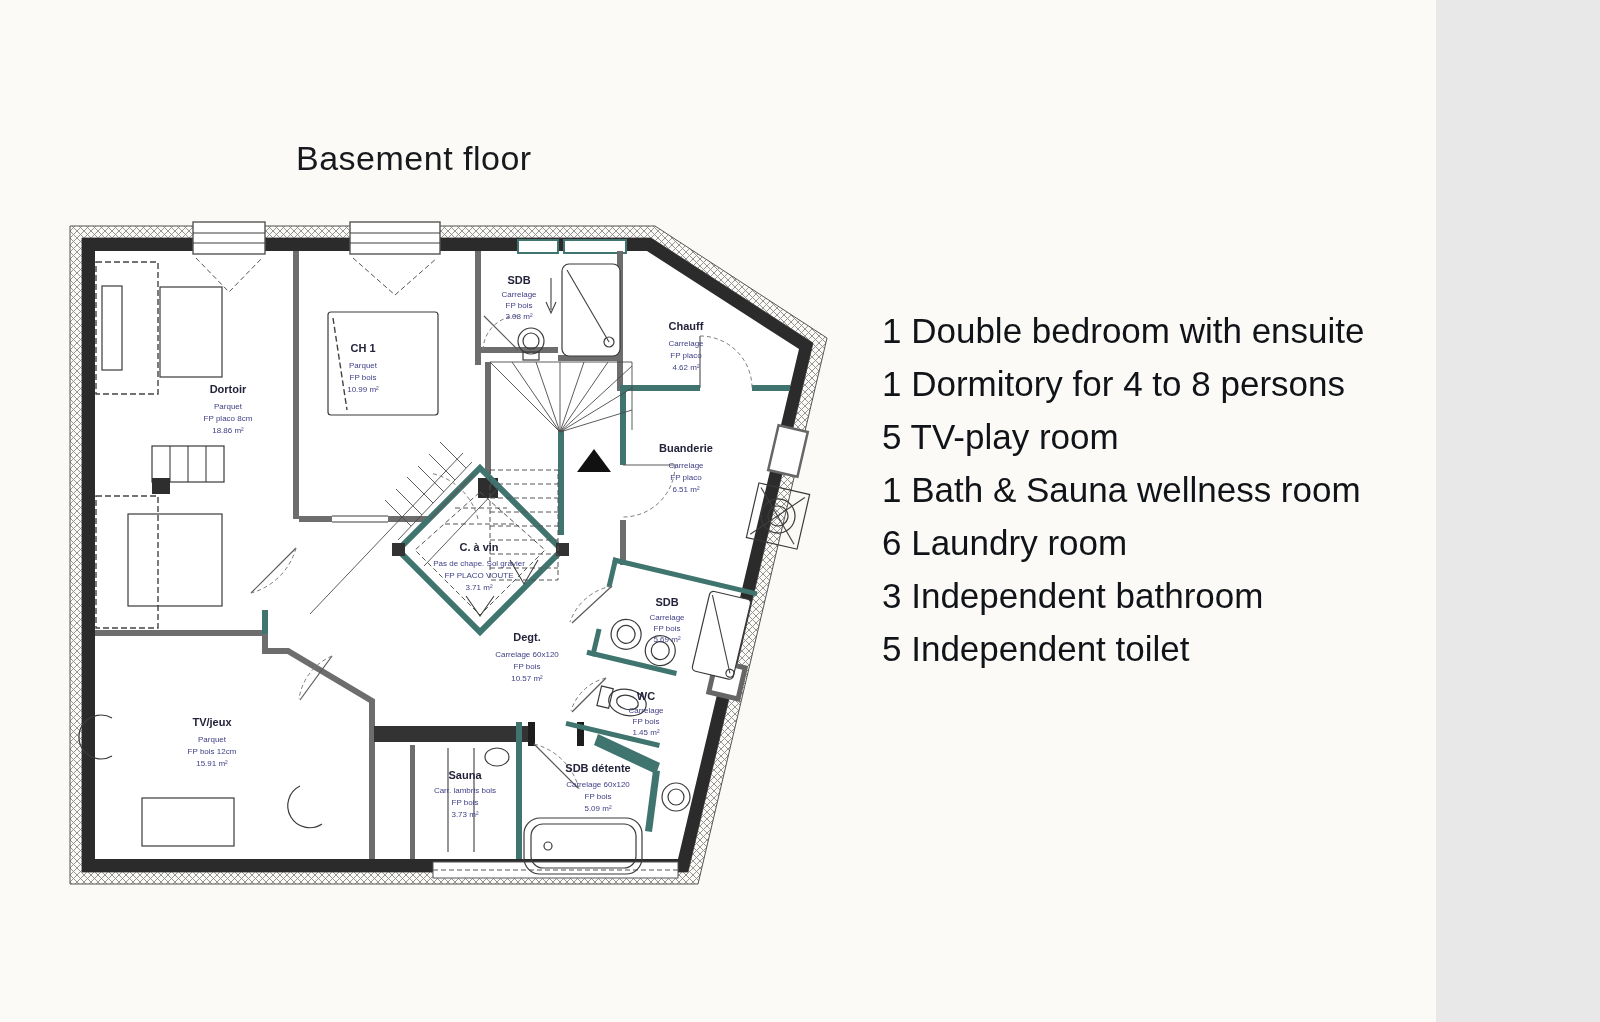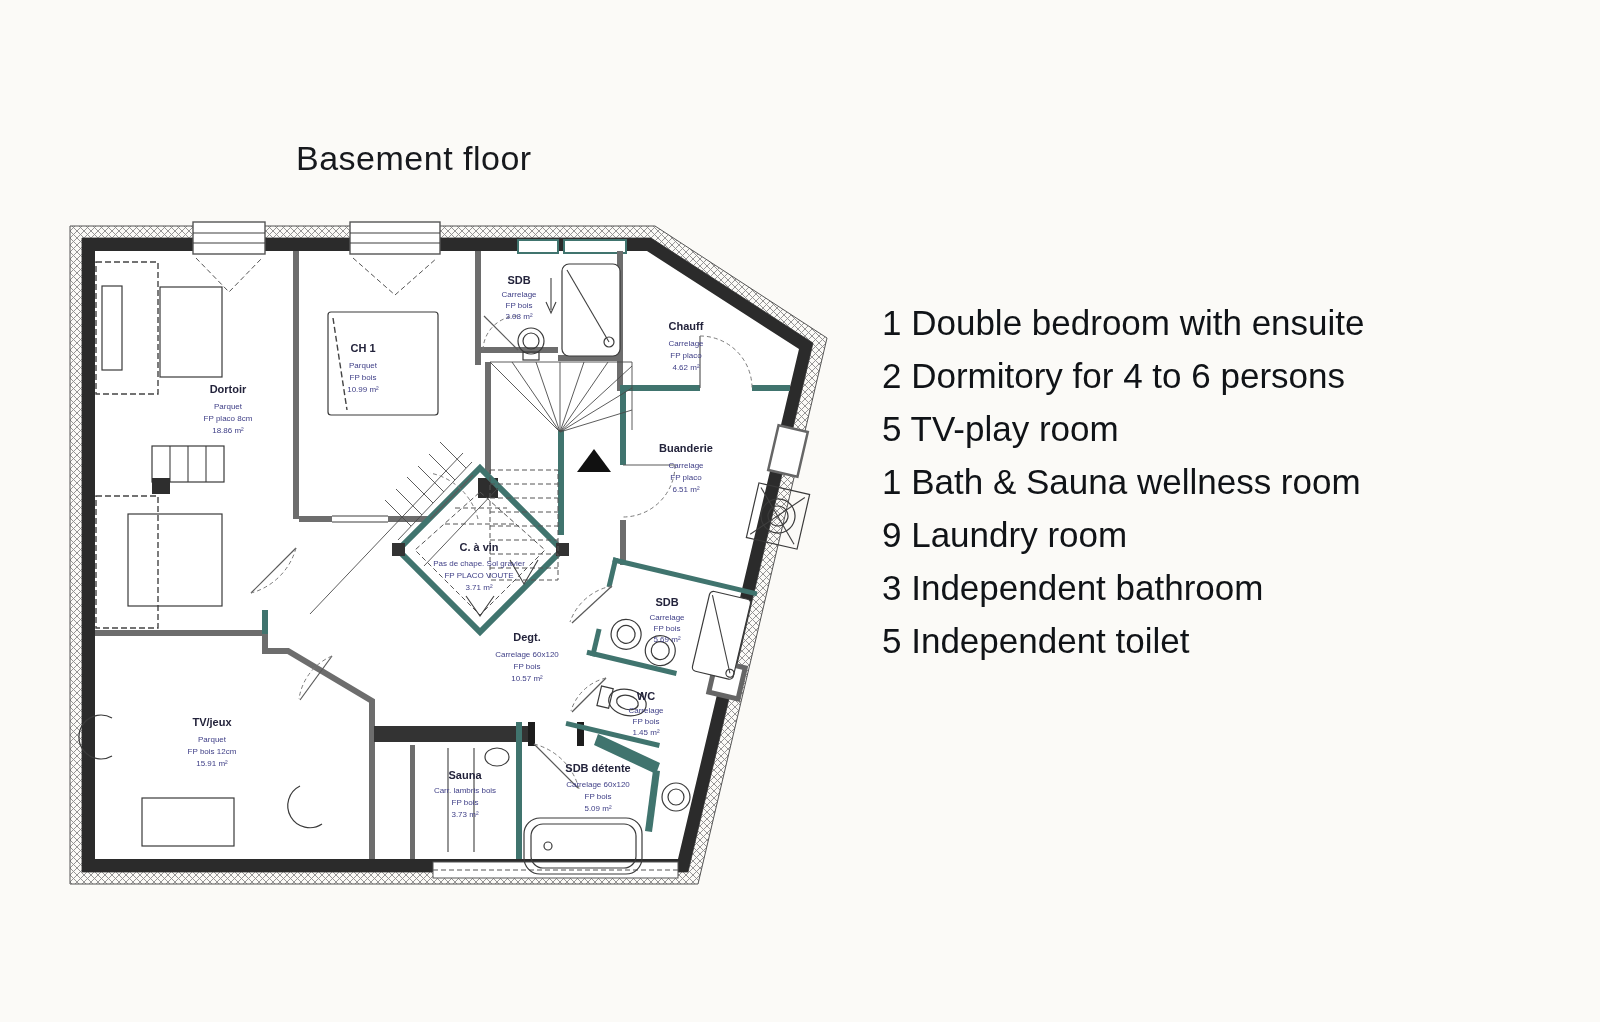--- a/index.html
+++ b/index.html
@@ -1,20 +1,20 @@
 <!DOCTYPE html>
 <html><head>
 <meta charset="utf-8">
 <style>
   html,body{margin:0;padding:0;background:#e8e8e8;}
-  .stage{position:relative;width:1600px;height:1022px;background:#fbfaf7;
+  .stage{position:relative;width:1436px;height:1022px;background:#fbfaf7;
          font-family:"Liberation Sans",sans-serif;overflow:hidden;}
   .title{position:absolute;left:296px;top:116px;font-size:34px;font-weight:400;
          color:#17191d;letter-spacing:.5px;}
-  .features{position:absolute;left:882px;top:296px;margin:0;padding:0;list-style:none;}
+  .features{position:absolute;left:882px;top:304px;margin:0;padding:0;list-style:none;}
   .features li{font-size:35px;line-height:53px;color:#101317;white-space:nowrap;}
   svg{position:absolute;left:0;top:0;}
   
   .thin{stroke:#3f3f3f;stroke-width:1.1;fill:none}
   .furn{stroke:#3a3a3a;stroke-width:1.2;fill:#fff}
   .furnn{stroke:#3a3a3a;stroke-width:1.2;fill:none}
   .dashf{stroke:#444;stroke-width:1.4;fill:none;stroke-dasharray:6 3}
   .dash{stroke:#555;stroke-width:1;fill:none;stroke-dasharray:5 3}
   .doorleaf{stroke:#5a5a5a;stroke-width:1.2;fill:none}
   .doorarc{stroke:#7a7a7a;stroke-width:1;fill:none;stroke-dasharray:4 3}
@@ -26,24 +26,24 @@
 </style>
 </head>
 <body>
 
 <div class="stage">
 
   <h1 class="title">Basement floor</h1>
 
   <ul class="features">
     <li>1 Double bedroom with ensuite</li>
-    <li>2 Dormitory for 4 to 6 persons</li>
+    <li>1 Dormitory for 4 to 8 persons</li>
     <li>5 TV-play room</li>
     <li>1 Bath &amp; Sauna wellness room</li>
-    <li>9 Laundry room</li>
+    <li>6 Laundry room</li>
     <li>3 Independent bathroom</li>
     <li>5 Independent toilet</li>
   </ul>
 
   <svg width="1600" height="1022" viewBox="0 0 1600 1022">
     <defs>
       <pattern id="hatch" width="7" height="7" patternUnits="userSpaceOnUse">
         <path d="M0,7 L7,0 M-1.5,1.5 L1.5,-1.5 M5.5,8.5 L8.5,5.5" stroke="#8a8a8a" stroke-width=".9"></path>
         <path d="M0,0 L7,7 M-1.5,5.5 L1.5,8.5 M5.5,-1.5 L8.5,1.5" stroke="#8a8a8a" stroke-width=".9"></path>
       </pattern>

